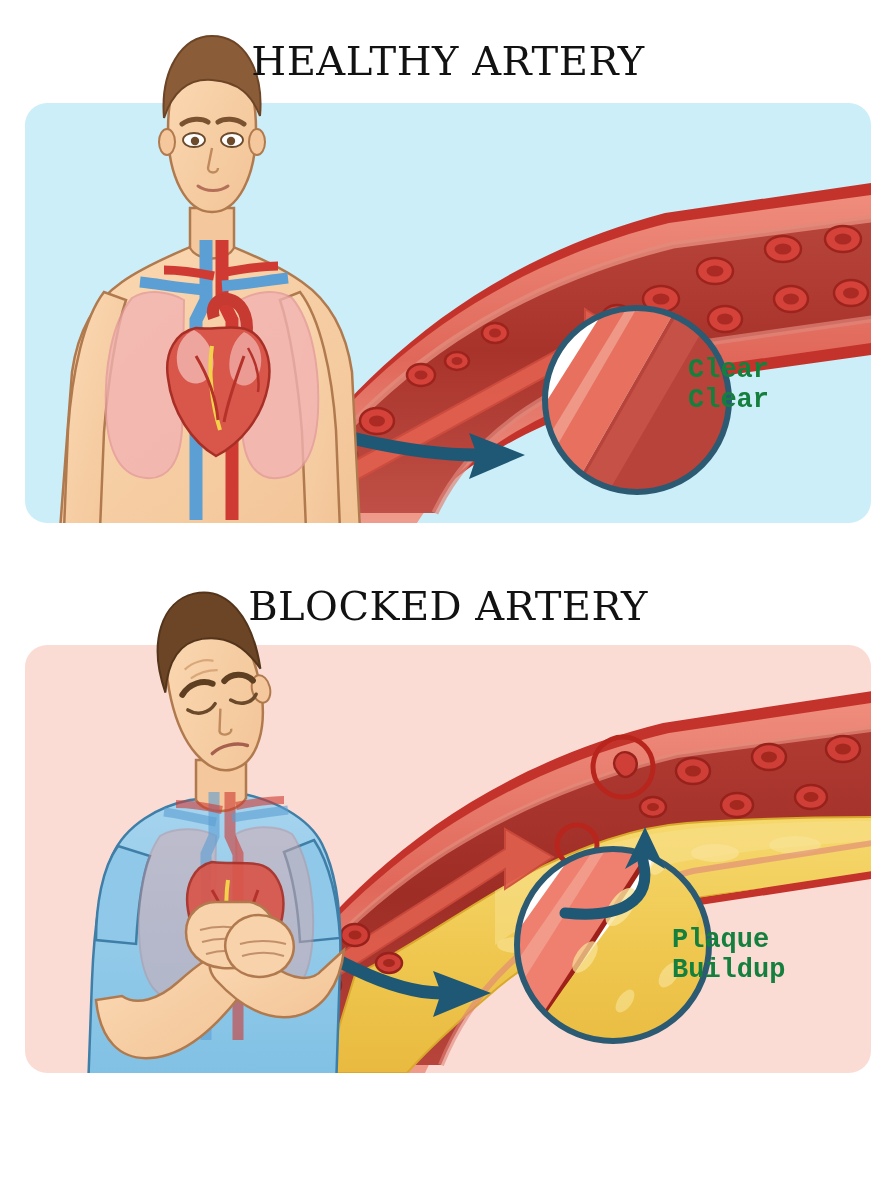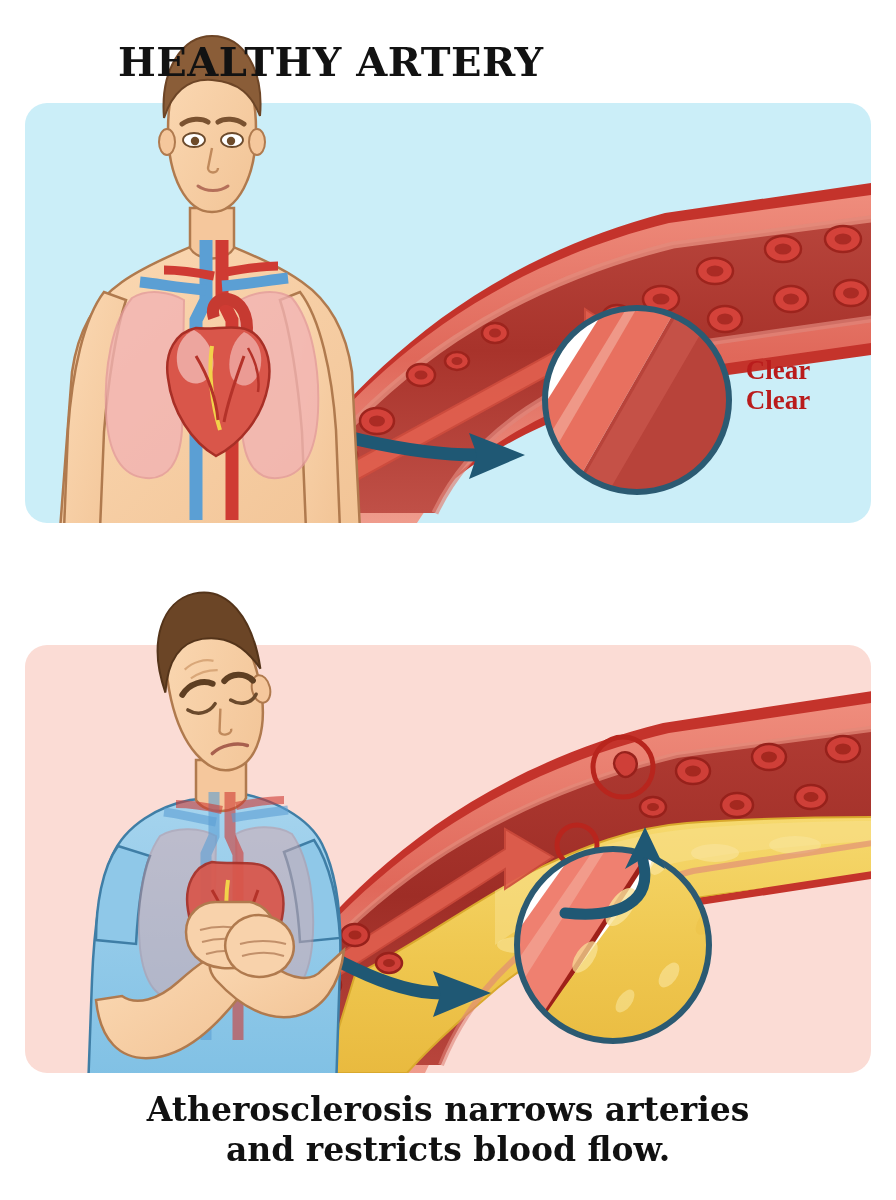--- a/index.html
+++ b/index.html
@@ -7,22 +7,23 @@
   body {
     font-family:"Liberation Serif", serif;
     position:relative;
     overflow:hidden;
   }
   .page { position:relative; width:896px; height:1200px; background:#fff; }
 
   .panel-title {
     position:absolute;
     width:100%;
+    text-align:center;
     font-family:"DejaVu Serif", serif;
-    font-weight:bold;
+    font-weight:normal;
     color:#121212;
     letter-spacing:0.5px;
     font-size:40px;
     z-index:6;
   }
   #title-healthy { top:38px; left:118px; width:660px; }
   #title-blocked { top:583px; left:118px; width:660px; }
 
   .panel {
     position:absolute;
@@ -37,24 +38,24 @@
     left:25px; top:645px; width:846px; height:428px;
     background:#fbdcd5;
   }
   .panel-svg { position:absolute; left:0; top:0; width:100%; height:100%; display:block; }
 
   
   .person-layer { position:absolute; left:0; top:0; width:896px; height:1200px; pointer-events:none; z-index:5; }
 
   .callout-label {
     position:absolute;
-    font-family:Liberation Serif, serif;
+    font-family:Liberation Mono, monospace;
     font-weight:bold;
-    color:#b91c1c;
-    text-align:center;
+    color:#15803d;
+    text-align:left;
     line-height:1.12;
     z-index:7;
   }
   #label-clear { left:688px; top:355px; width:180px; font-size:27px; }
   #label-plaque { left:672px; top:925px; width:196px; font-size:27px; }
 
   #caption {
     position:absolute;
     left:60px; top:1090px; width:776px;
     text-align:center;
@@ -178,20 +179,21 @@
         <circle cx="612" cy="297" r="92" fill="none" stroke="#2b5a72" stroke-width="6"></circle>
       </g>
 
       <g>
         <path d="M 200 300 C 300 330 380 352 452 352" fill="none" stroke="#1f5874" stroke-width="13" stroke-linecap="round"></path>
         <path d="M 444 330 L 500 352 L 444 376 L 452 352 Z" fill="#1f5874"></path>
       </g>
     </svg>
   </div>
 
+  <div class="panel-title" id="title-blocked">BLOCKED ARTERY</div>
 
   <div class="panel" id="panel-blocked">
     <svg class="panel-svg" viewBox="0 0 846 428" preserveAspectRatio="none">
       <defs>
         <linearGradient id="bLumen" x1="0" y1="0" x2="0" y2="1">
           <stop offset="0%" stop-color="#b03b33"></stop>
           <stop offset="50%" stop-color="#9e2d26"></stop>
           <stop offset="100%" stop-color="#b8453c"></stop>
         </linearGradient>
         <linearGradient id="bWall" x1="0" y1="0" x2="0" y2="1">
@@ -468,19 +470,19 @@
         <path d="M 198 752 C 208 746 224 746 234 752" stroke="#a8604e" stroke-width="3.5" fill="none" stroke-linecap="round"></path>
       </g>
     </g>
   </svg>
 
   <div class="callout-label" id="label-clear">
     <div>Clear</div>
     <div>Clear</div>
   </div>
 
-
-  <div id="caption">
-    <div>Atherosclerosis narrows arteries</div>
-    <div>and restricts blood flow.</div>
+  <div class="callout-label" id="label-plaque">
+    <div>Plaque</div>
+    <div>Buildup</div>
   </div>
 
+
 </div>
 
 </body></html>

